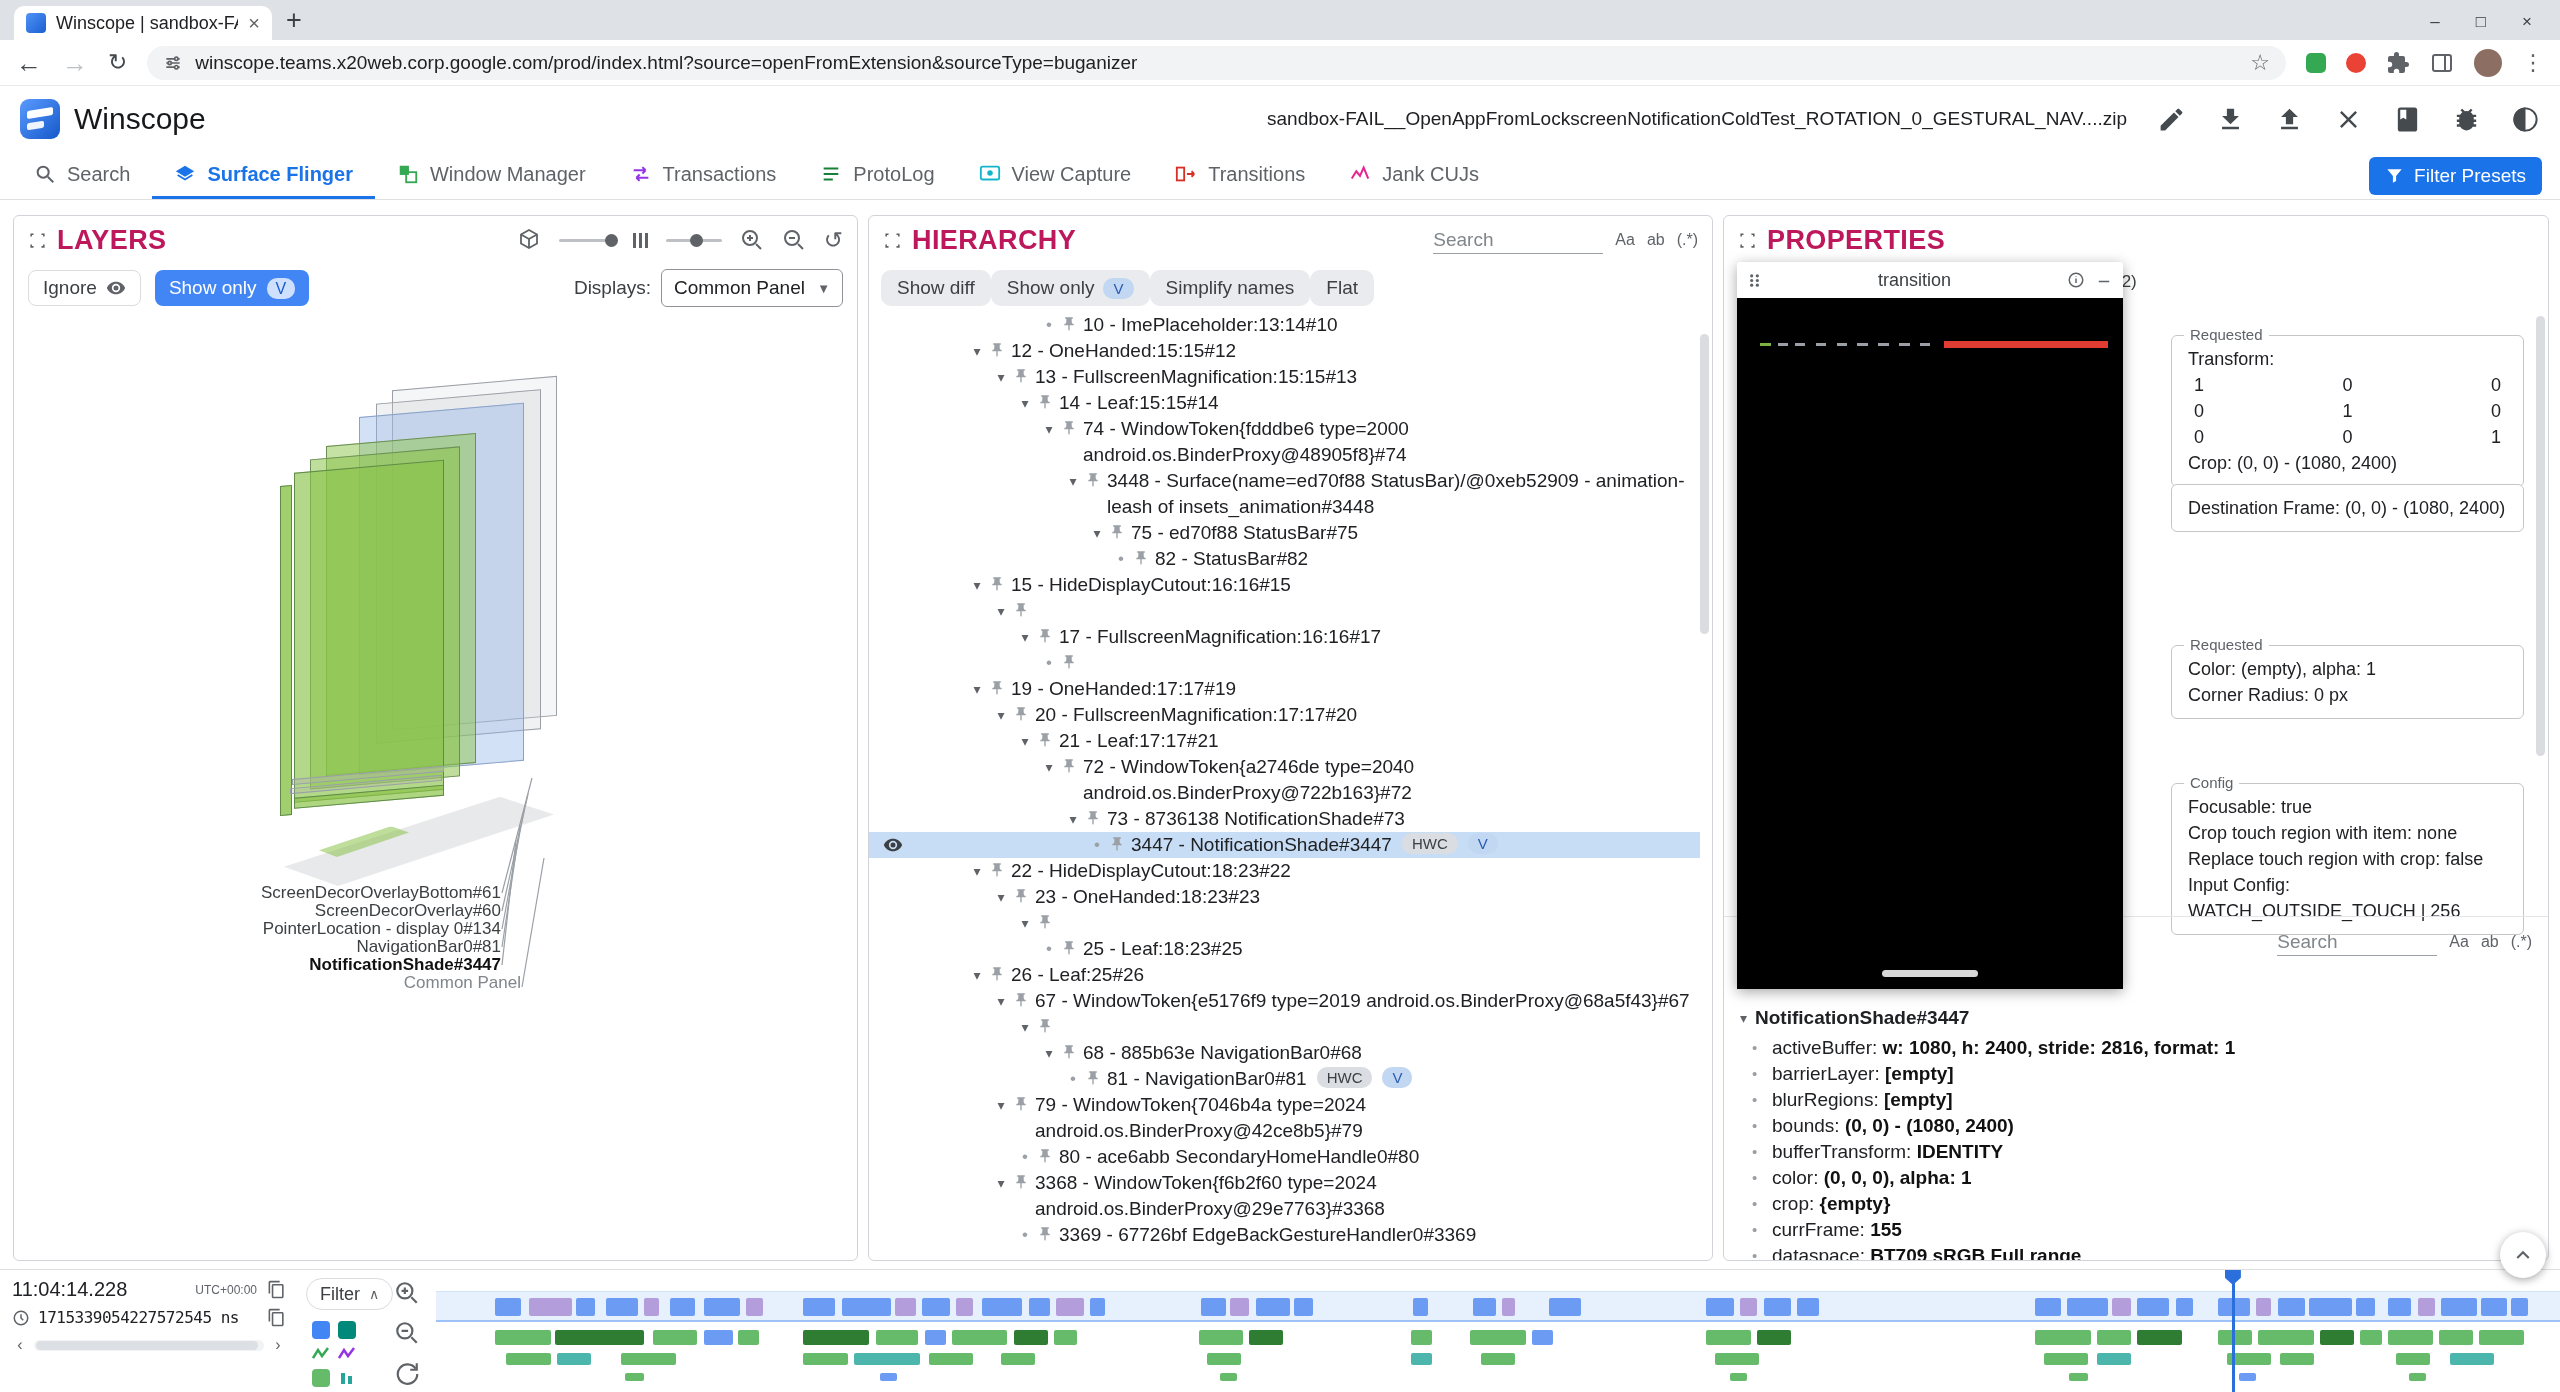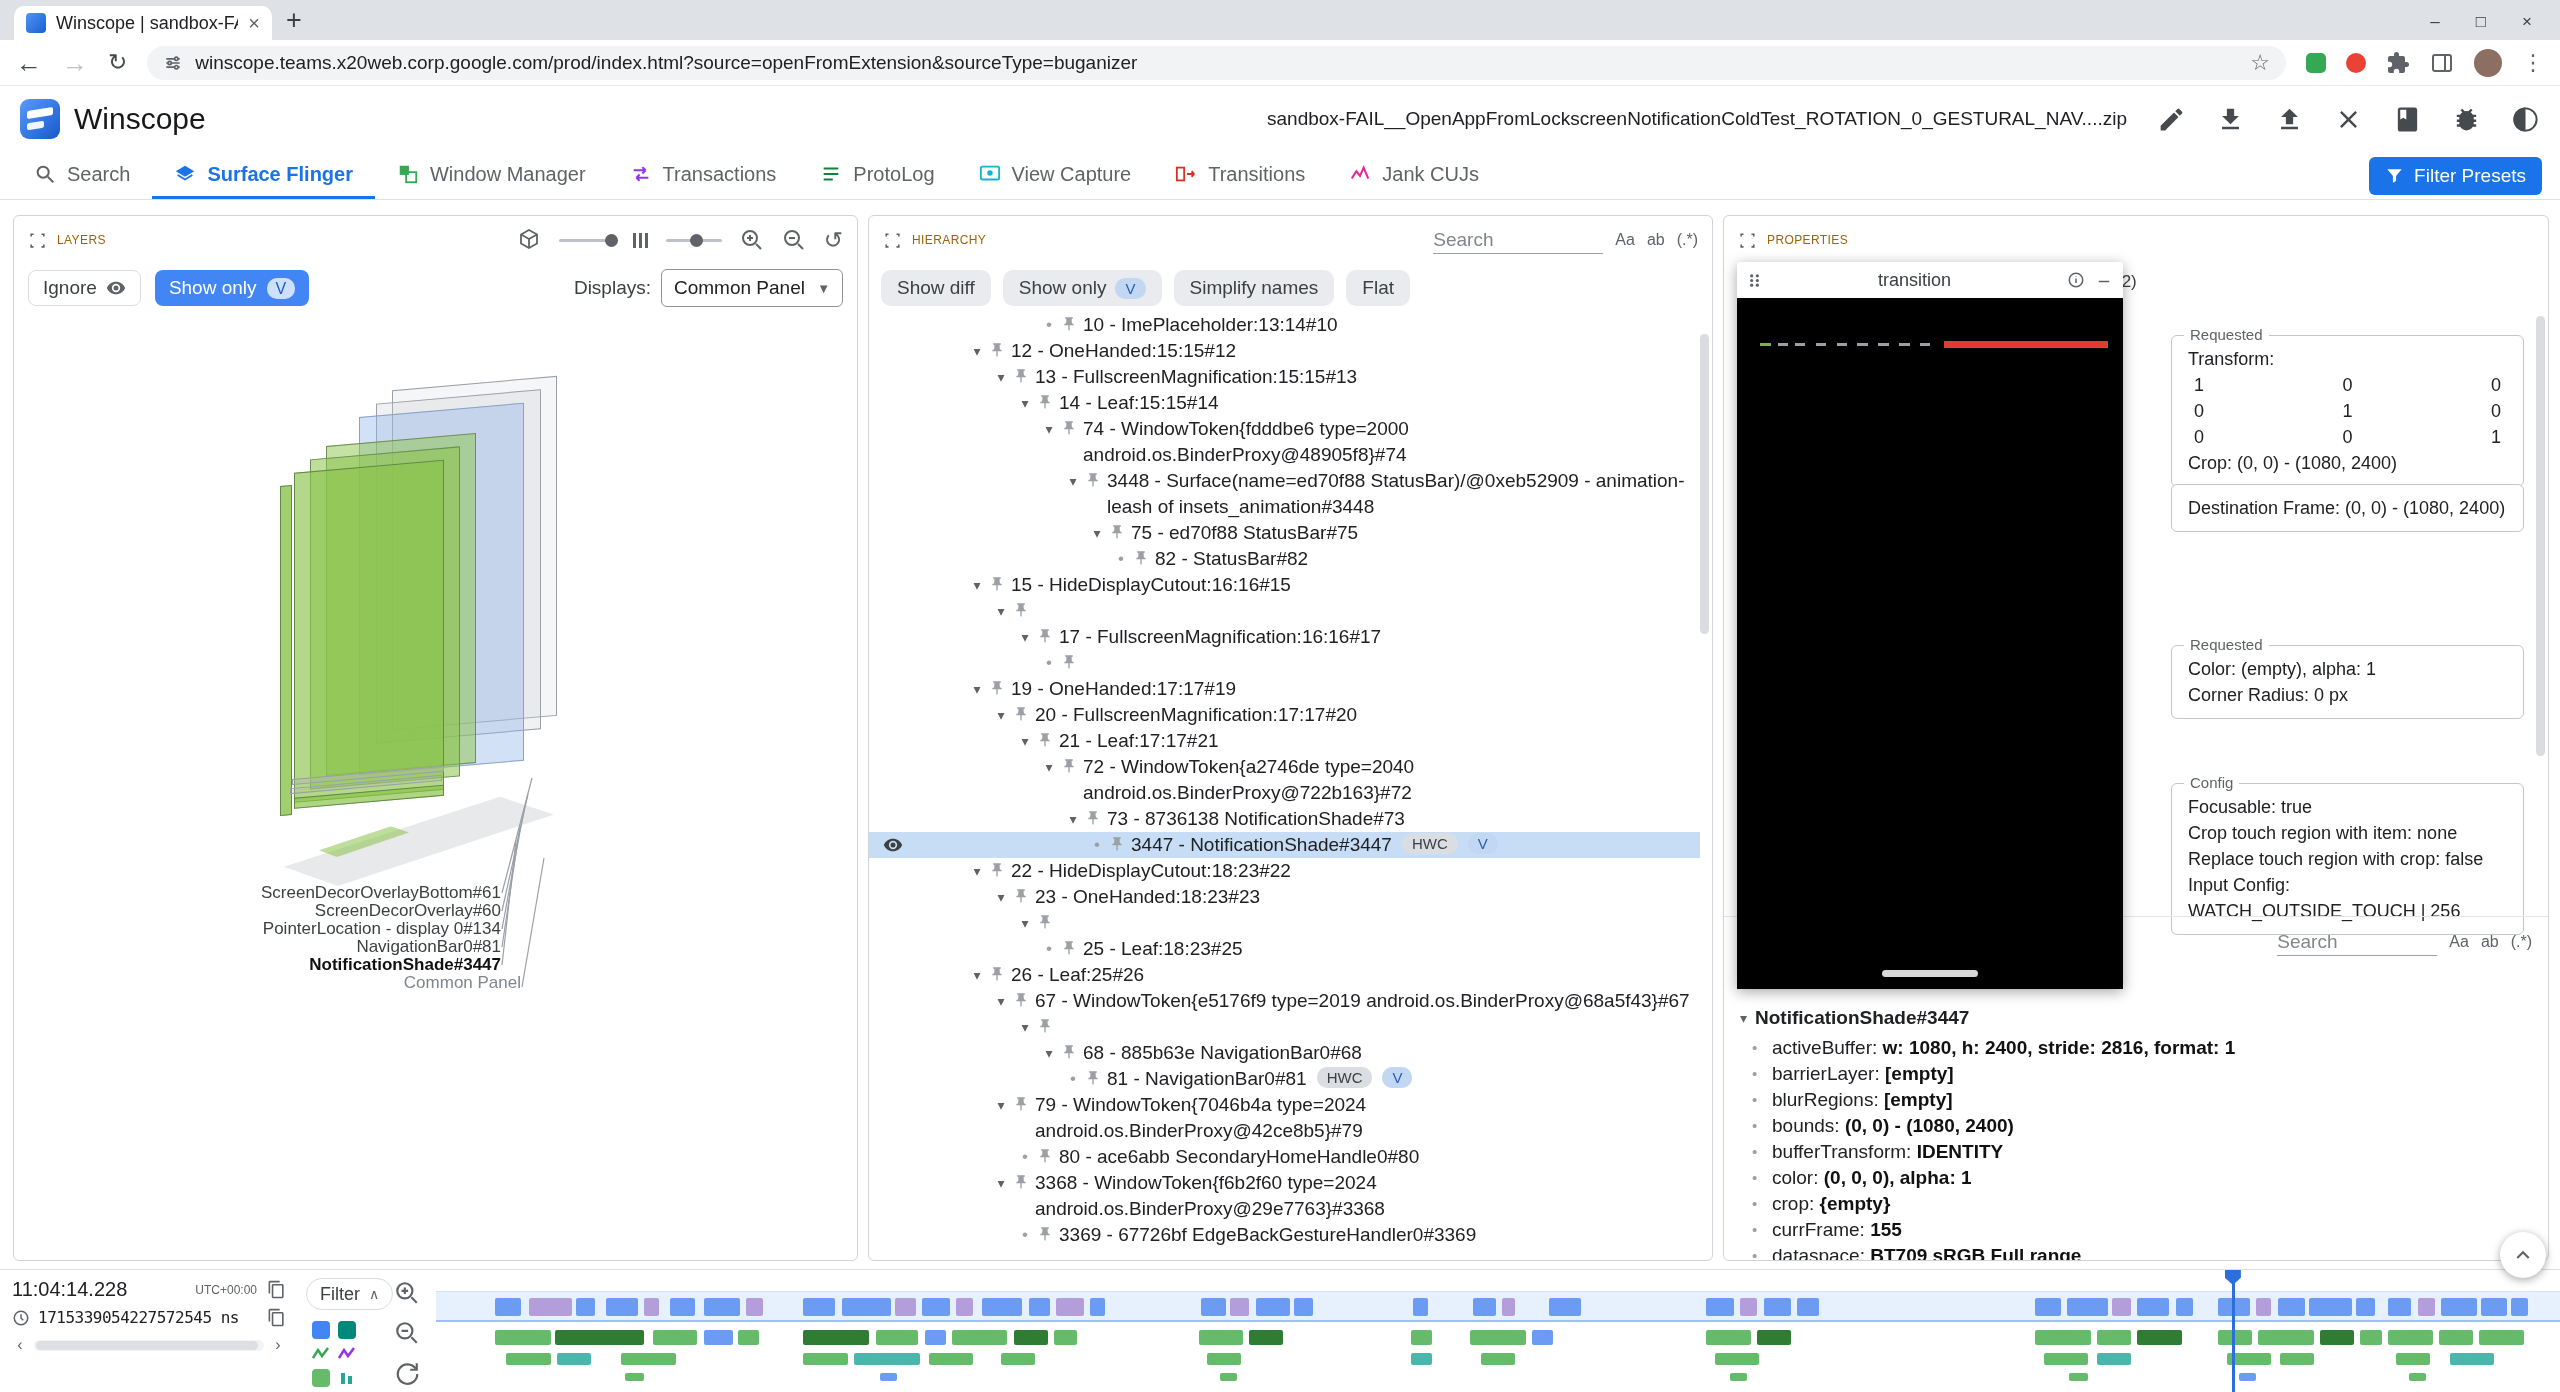--- a/index.html
+++ b/index.html
@@ -49,21 +49,21 @@
   .fpbtn { margin-left:auto; align-self:center; background:#1a73e8; color:#fff; height:38px; border-radius:6px; display:flex; align-items:center; gap:10px; padding:0 16px; font-size:19px; margin-right:6px; }
   .fpicon { width:19px; height:19px; color:#fff; }
 
   
   .panel { position:absolute; top:215px; height:1046px; background:#fff; border:1px solid #d0d3d8; border-radius:6px; overflow:hidden; }
   #layersPanel { left:13px; width:845px; }
   #hierPanel   { left:868px; width:845px; }
   #propsPanel  { left:1723px; width:826px; }
   .phead { height:48px; display:flex; align-items:center; padding:0 14px; gap:10px; }
   .cicon { width:19px; height:19px; color:#5f6368; flex:none; }
-  .ptitle { font-size:12px; font-weight:400; color:#a16207; letter-spacing:.4px; }
+  .ptitle { font-size:27px; font-weight:700; color:#be185d; letter-spacing:.4px; }
 
   
   .lptools { margin-left:auto; display:flex; align-items:center; gap:18px; color:#5f6368; }
   .ltool { width:24px; height:24px; }
   .slider { width:56px; height:3px; background:#bdc1c6; border-radius:2px; position:relative; }
   .sthumb { position:absolute; top:-5px; width:13px; height:13px; border-radius:50%; background:#5f6368; }
   .s1 .sthumb { right:-3px; } .s2 .sthumb { left:24px; }
   .bars { display:flex; gap:3px; align-items:center; height:16px; }
   .bars i { width:3px; height:15px; background:#5f6368; display:block; }
   .hist { font-size:23px; color:#5f6368; line-height:1; }
@@ -95,21 +95,21 @@
   .llabel { position:absolute; left:0; width:487px; text-align:right; font-size:17px; color:#3c4043; line-height:18px; }
   .llabel.lb { font-weight:700; color:#111; }
   .llabel.lm { color:#80868b; }
   .leads { position:absolute; left:470px; top:520px; width:150px; height:270px; }
 
   
   .hsearch { margin-left:auto; display:flex; align-items:center; gap:12px; }
   .sinput { width:170px; border:none; border-bottom:1px solid #9aa0a6; font-size:19px; color:#202124; padding:2px 0; outline:none; background:transparent; }
   .sinput::placeholder { color:#80868b; }
   .stoggle { font-size:16px; color:#5f6368; }
-  .chips { display:flex; gap:12px; padding:6px 12px; }
+  .chips { display:flex; padding:6px 12px; }
   .chip { background:#e9ebef; border-radius:10px; height:36px; display:inline-flex; align-items:center; padding:0 16px; font-size:19px; color:#3c4043; gap:9px; }
   .tree { position:absolute; top:96px; left:0; right:12px; bottom:0; overflow:hidden; }
   .trow { display:flex; align-items:flex-start; line-height:26px; font-size:19px; color:#202124; position:relative; padding-right:6px; }
   .trow.sel { background:#c7ddf5; }
   .arrow { flex:none; width:24px; text-align:center; color:#5f6368; font-size:14px; }
   .arrow.leafdot { font-size:17px; color:#9aa0a6; }
   .pin { flex:none; width:22px; height:18px; color:#9aa0a6; margin-top:4px; }
   .pin svg { width:16px; height:16px; }
   .ttext { flex:1; min-width:0; word-break:break-word; }
   .chip-s { display:inline-block; background:#dadde2; color:#3c4043; border-radius:10px; padding:0 10px; font-size:15px; line-height:21px; margin-left:10px; vertical-align:2px; }

